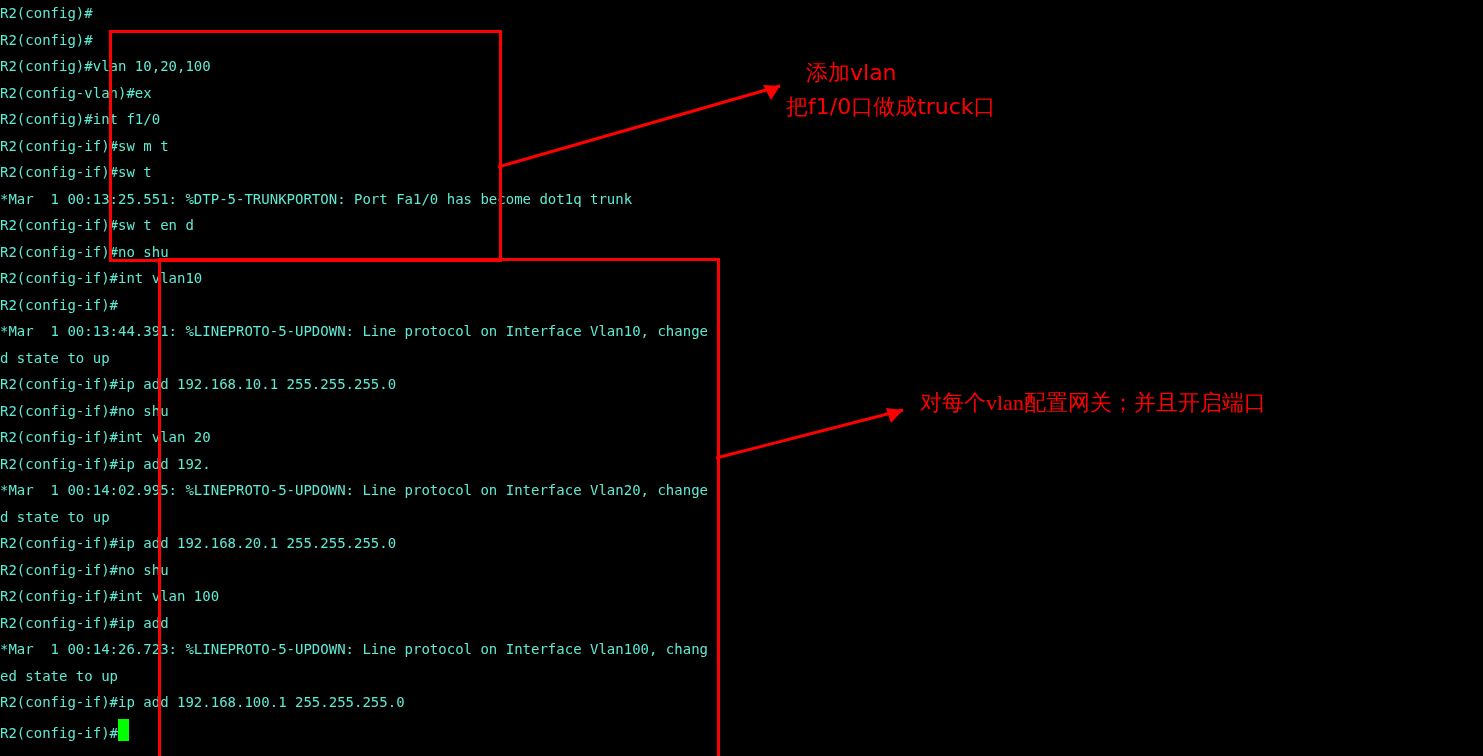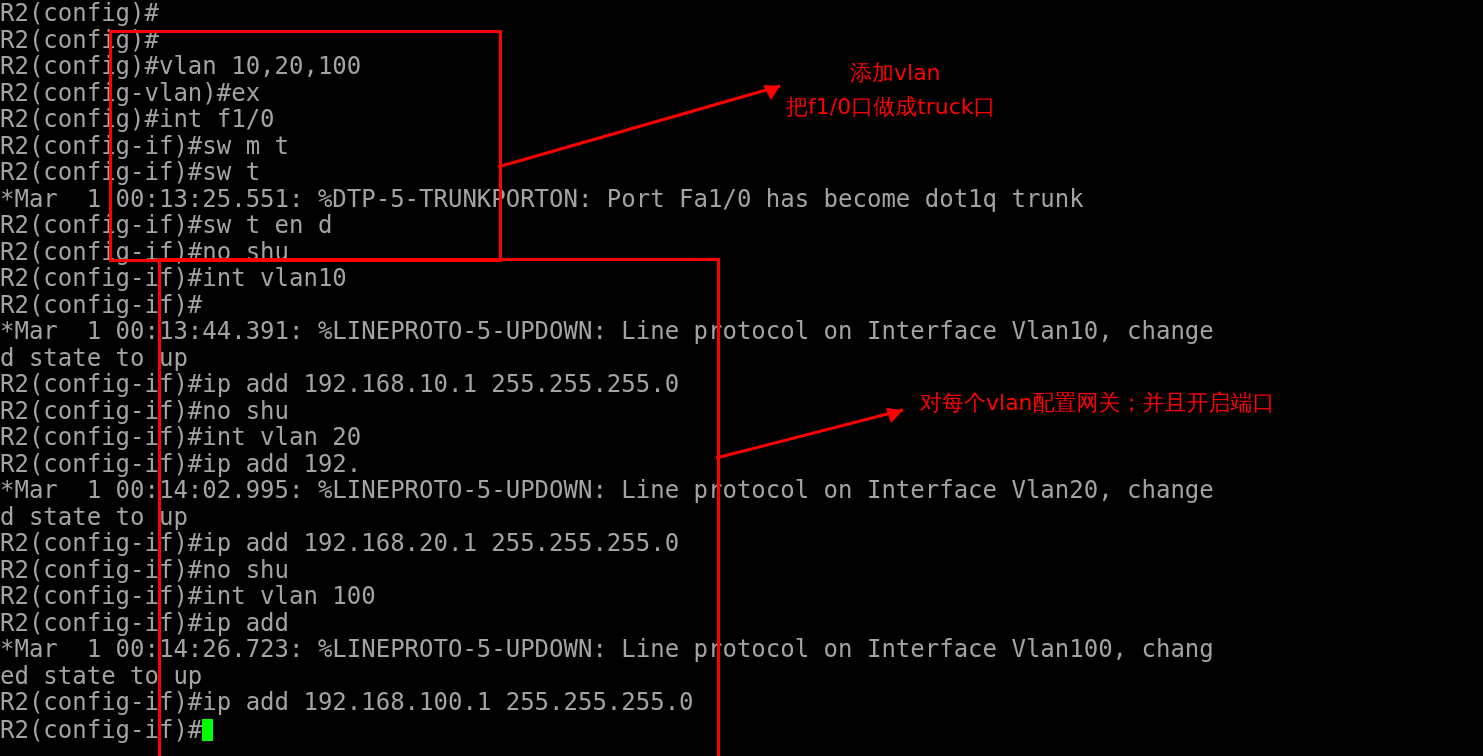--- a/index.html
+++ b/index.html
@@ -1,16 +1,16 @@
 <!DOCTYPE html>
 <html><head>
 <meta charset="utf-8">
 <style>
   html,body{margin:0;padding:0;width:1483px;height:756px;background:#000;overflow:hidden;font-family:"DejaVu Sans Mono","Consolas",monospace;}
-  .terminal{position:absolute;left:0;top:0;width:1443px;height:756px;color:#a3a3a3;font-size:24px;line-height:26.5px;white-space:pre;}
+  .terminal{position:absolute;left:0;top:0;width:1443px;height:756px;color:#5eead4;font-size:14px;line-height:26.5px;white-space:pre;}
   .row{height:26.5px;}
   .annot{position:absolute;color:#ff0000;font-size:22px;font-family:"SimSun","NSimSun","DejaVu Sans",serif;white-space:nowrap;}
   .box{position:absolute;border:3px solid #ff0000;background:transparent;}
   .cursor{display:inline-block;width:11px;height:22px;background:#00ff00;vertical-align:baseline;transform:translateY(3px);}
   svg.arrow{position:absolute;overflow:visible;}
   svg.arrow line{stroke:#ff0000;stroke-width:3;}
   svg.arrow polygon{fill:#ff0000;}
 </style>
 </head>
 <body>
@@ -22,15 +22,15 @@
 
 <svg class="arrow" style="left:0;top:0;width:1483px;height:756px;">
   <line x1="498" y1="167" x2="780" y2="86"></line>
   <polygon points="780,86 763,85 771,100"></polygon>
 </svg>
 <svg class="arrow" style="left:0;top:0;width:1483px;height:756px;">
   <line x1="716" y1="458" x2="903" y2="410"></line>
   <polygon points="903,410 886,408 891,423"></polygon>
 </svg>
 
-<div class="annot" style="left:850px;top:58px;">添加vlan</div>
+<div class="annot" style="left:806px;top:58px;">添加vlan</div>
 <div class="annot" style="left:786px;top:92px;">把f1/0口做成truck口</div>
-<div class="annot" style="left:920px;top:388px;">对每个vlan配置网关；并且开启端口</div>
+<div class="annot" style="left:920px;top:388px;font-family:Liberation Serif, serif;">对每个vlan配置网关；并且开启端口</div>
 
 </body></html>

